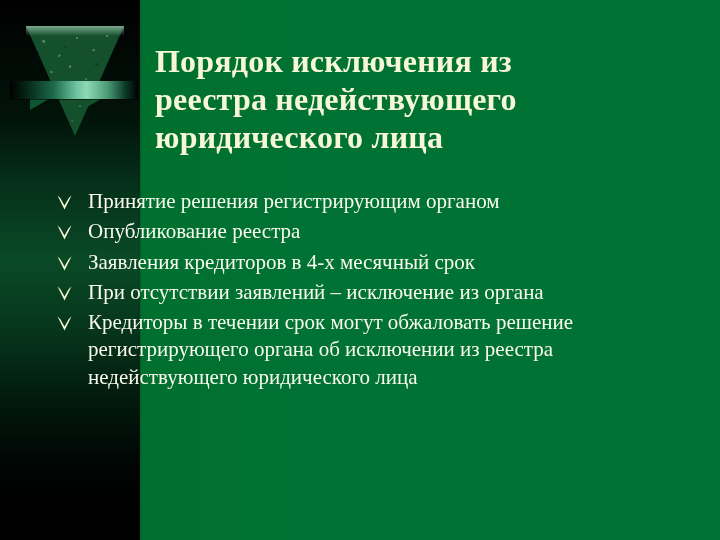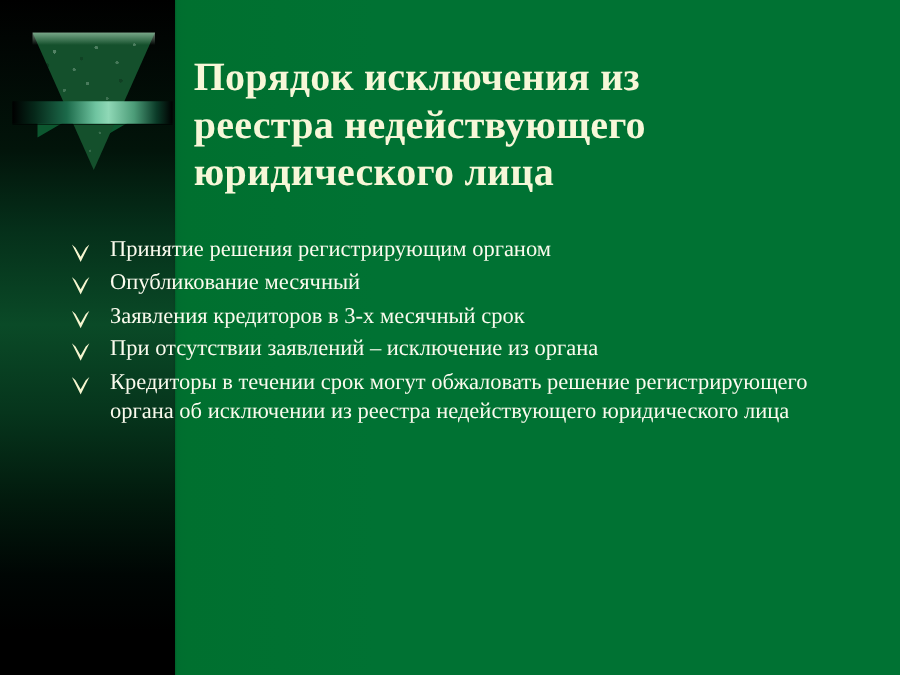--- a/index.html
+++ b/index.html
@@ -196,21 +196,21 @@
   
   .bullets {
     position: absolute;
     left: 52px;
     top: 188px;
     width: 630px;
     list-style: none;
     margin: 0;
     padding: 0;
     color: #fbfbee;
-    font-size: 18px;
+    font-size: 21px;
     line-height: 1.30;
   }
   .bullets li {
     position: relative;
     padding-left: 36px;
     margin-bottom: 3px;
   }
   .bullet-mark {
     position: absolute;
     left: 4px;
@@ -253,30 +253,30 @@
       </span>
       <span class="bullet-text">Принятие решения регистрирующим органом</span>
     </li>
 
     <li>
       <span class="bullet-mark">
         <svg viewBox="0 0 17 17" width="17" height="17" aria-hidden="true">
           <path d="M1.5 1.5 L8.5 15.5 L15.5 1.5 L12.6 4.2 L8.5 11.4 L4.4 4.2 Z" fill="#f5f5cf"></path>
         </svg>
       </span>
-      <span class="bullet-text">Опубликование месячный</span>
-    </li>
-
-    <li>
-      <span class="bullet-mark">
-        <svg viewBox="0 0 17 17" width="17" height="17" aria-hidden="true">
-          <path d="M1.5 1.5 L8.5 15.5 L15.5 1.5 L12.6 4.2 L8.5 11.4 L4.4 4.2 Z" fill="#f5f5cf"></path>
-        </svg>
-      </span>
-      <span class="bullet-text">Заявления кредиторов в 3-х месячный срок</span>
+      <span class="bullet-text">Опубликование реестра</span>
+    </li>
+
+    <li>
+      <span class="bullet-mark">
+        <svg viewBox="0 0 17 17" width="17" height="17" aria-hidden="true">
+          <path d="M1.5 1.5 L8.5 15.5 L15.5 1.5 L12.6 4.2 L8.5 11.4 L4.4 4.2 Z" fill="#f5f5cf"></path>
+        </svg>
+      </span>
+      <span class="bullet-text">Заявления кредиторов в 4-х месячный срок</span>
     </li>
 
     <li>
       <span class="bullet-mark">
         <svg viewBox="0 0 17 17" width="17" height="17" aria-hidden="true">
           <path d="M1.5 1.5 L8.5 15.5 L15.5 1.5 L12.6 4.2 L8.5 11.4 L4.4 4.2 Z" fill="#f5f5cf"></path>
         </svg>
       </span>
       <span class="bullet-text">При отсутствии заявлений – исключение из органа</span>
     </li>

